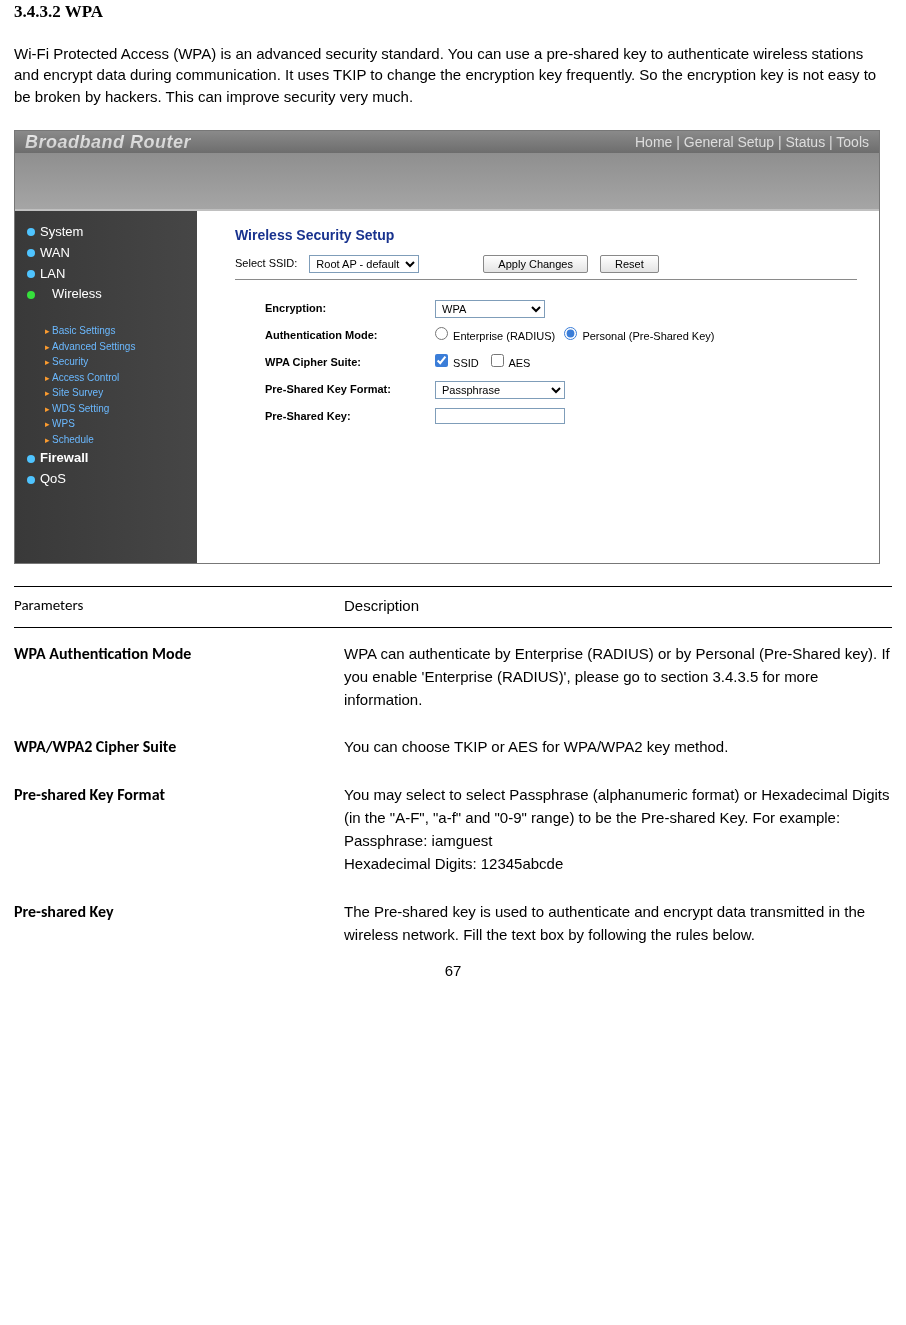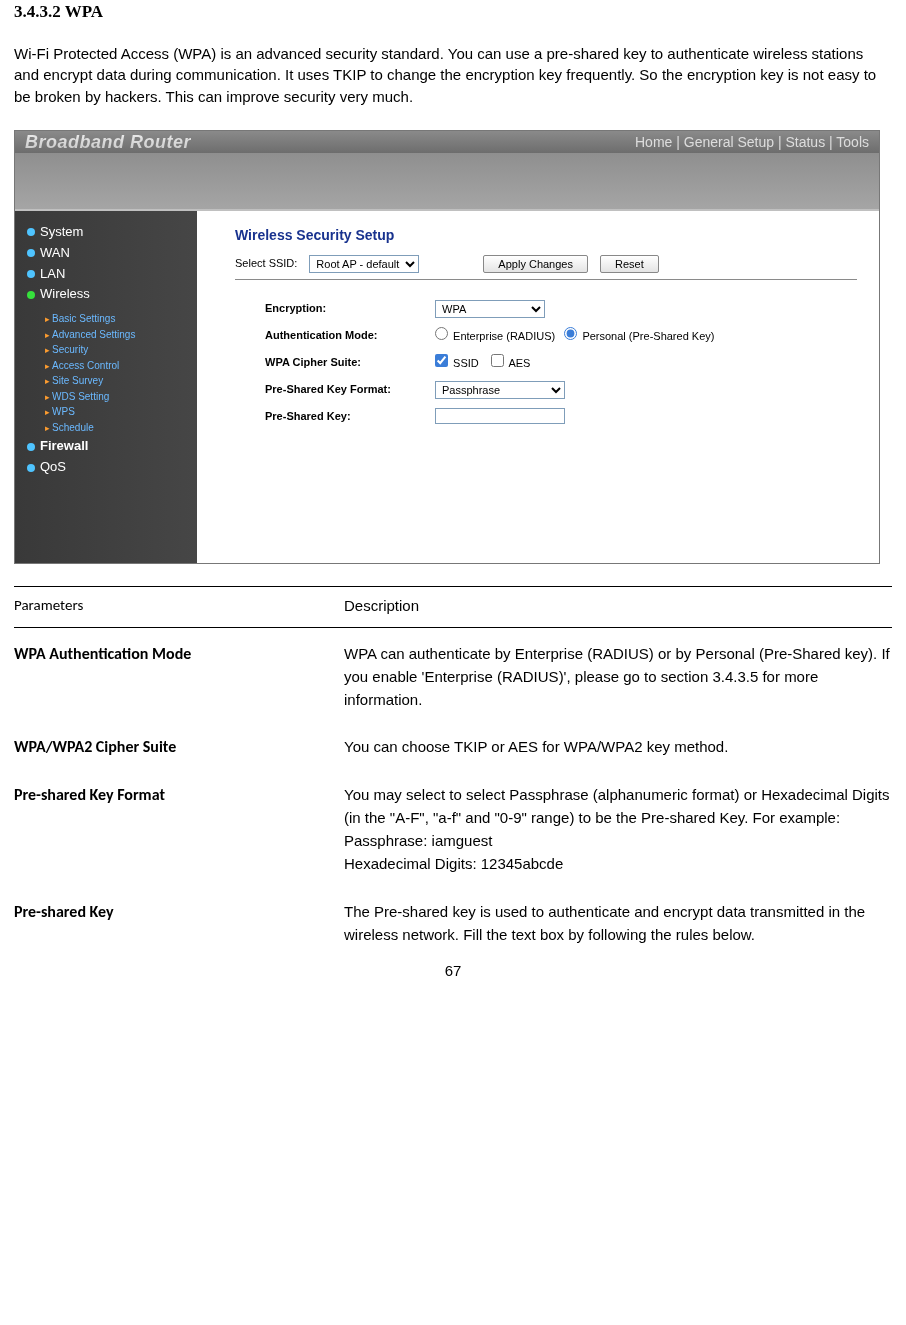--- a/index.html
+++ b/index.html
@@ -19,23 +19,23 @@
   .shot-title { font-weight:bold; font-style:italic; font-size:18px; letter-spacing:0.5px;
     background: linear-gradient(#f5f5f5,#bfbfbf); -webkit-background-clip:text; background-clip:text; color:transparent; }
   .shot-links { font-size:14px; color:#ddd;margin-left:8px; }
 
   .shot-spacer { height: 58px; background: linear-gradient(#8f8f8f,#a5a5a5); border-bottom: 2px solid #c0c0c0; }
 
   .shot-body { display:flex; min-height: 352px; }
   .shot-sidebar { width: 182px; background: linear-gradient(to right,#393939,#464646); color:#fff; padding:10px 0 20px 12px; font-size:12px; }
   .shot-sidebar .top-item { display:flex; align-items:center; gap:5px; margin:2px 0; font-size:13px; }
   .shot-sidebar .top-item.active .bullet { background:#36e03c; }
-  .shot-sidebar .top-item.active .lbl { color:#fff; }
+  .shot-sidebar .top-item.active .lbl { color:#fff;margin-left:12px; }
   .bullet { width:8px;height:8px;border-radius:50%;background:#4fc4ff; flex:0 0 auto; }
-  .sub-items { margin-left: 18px; margin-top:8px; }
+  .sub-items { margin-left: 18px; margin-top:20px; }
   .sub-items .sub { color:#6bb9ff; font-size:10px; margin:1px 0; }
   .sub::before { content:"▸ "; color:#ff9d2f; font-size:9px; }
   .firewall { color:#fff; font-weight:bold; }
 
   .shot-main { flex:1; background:#fff; padding: 14px 22px 18px 38px; }
   .wss-title { color:#18328e; font-weight:bold; font-size:14px; margin-bottom:10px; }
   .wss-sub { color:#444; font-size:11px; margin-bottom:22px; max-width: 560px; }
   .ssid-row { display:flex; align-items:center; gap:12px; margin-bottom:4px; }
   .lblb { font-weight:normal; font-size:11px; }
   .sel { border:1px solid #7f9db9; font-size:11px; padding:1px 2px; background:#fff; }

